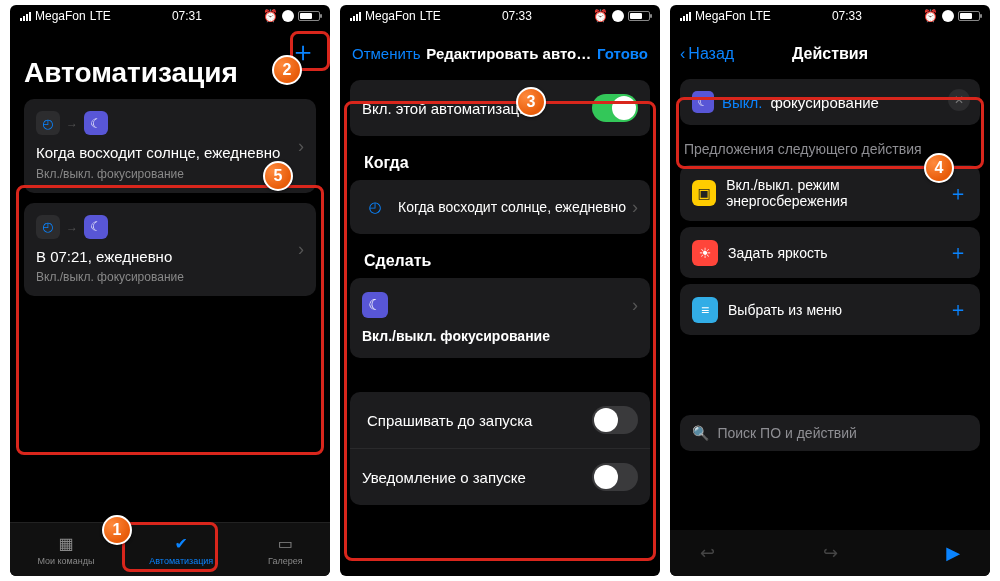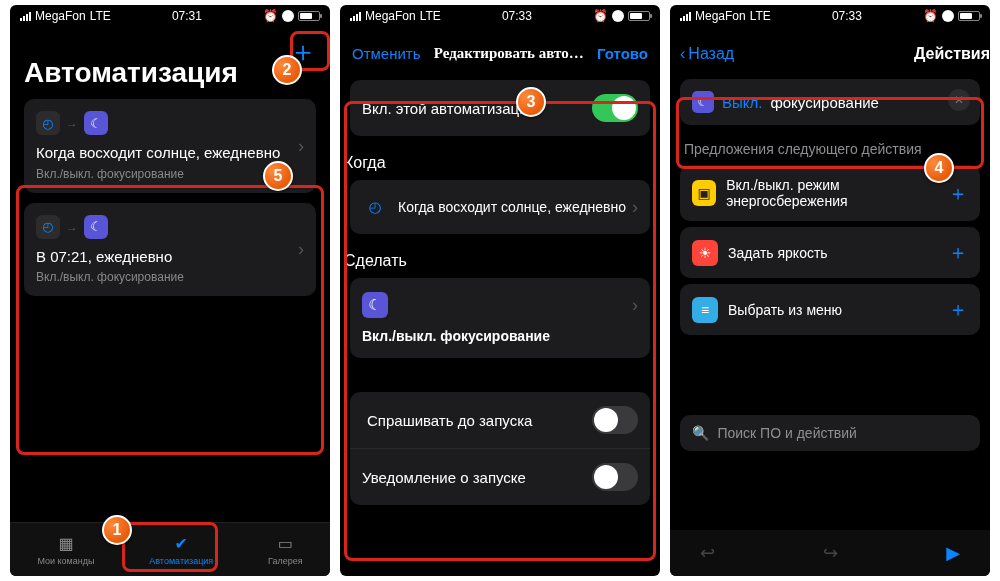--- a/index.html
+++ b/index.html
@@ -85,42 +85,42 @@
     box-shadow:0 1px 3px rgba(0,0,0,.5);
     z-index:10;
   }
 
   
   .navbar {
     display:flex; align-items:flex-end; justify-content:space-between;
     padding: 18px 12px 10px; font-size:15px;
   }
   .navlink{color:#0a84ff;}
-  .navtitle{color:#fff; font-weight:600; font-size:15px; max-width:165px; white-space:nowrap; overflow:hidden; text-overflow:ellipsis;font-family:Liberation Serif, serif;}
+  .navtitle{color:#fff; font-weight:600; font-size:15px; max-width:165px; white-space:nowrap; overflow:hidden; text-overflow:ellipsis;}
   .card2 {
     background:#1c1c1e; border-radius:10px; margin:8px 10px 0; padding:14px 12px;
     display:flex; align-items:center; justify-content:space-between;
     font-size:15px;
   }
-  .sec-label { color:#fff; font-weight:400; font-size:16px; margin:18px 4px 2px; }
+  .sec-label { color:#fff; font-weight:700; font-size:16px; margin:18px 24px 2px; }
   .toggle{ width:46px;height:28px;border-radius:14px;background:#33c759;position:relative;}
   .toggle.off{background:#3a3a3c;}
   .toggle .knob{position:absolute;top:2px;width:24px;height:24px;border-radius:50%;background:#fff;}
   .toggle .knob{right:2px;}
   .toggle.off .knob{left:2px;right:auto;}
   .rowline{height:1px;background:#2a2a2c;margin:0 10px;}
   .when-row{display:flex;align-items:center;gap:10px;}
   .when-ico{width:26px;height:26px;border-radius:6px;display:flex;align-items:center;justify-content:center;}
   .when-txt{font-size:14px;line-height:1.3;}
   .chev2{color:#555;font-size:18px;}
 
   
   .nav3{display:flex;align-items:center;padding:18px 10px 10px;position:relative;}
   .back{color:#0a84ff;font-size:16px;display:flex;align-items:center;gap:3px;}
-  .title3{position:absolute;left:0;right:0;text-align:right;font-weight:600;font-size:16px;}
+  .title3{position:absolute;left:0;right:0;text-align:center;font-weight:600;font-size:16px;}
   .action-card{
     background:#1c1c1e;border-radius:10px;margin:6px 10px;padding:12px;
     position:relative;
   }
   .actrow{display:flex;align-items:center;gap:8px;font-size:15px;}
   .moon2{width:22px;height:22px;border-radius:5px;background:#5856d6;display:flex;align-items:center;justify-content:center;color:#fff;font-size:12px;}
   .link{color:#0a84ff;}
   .xbtn{position:absolute;right:10px;top:10px;width:22px;height:22px;border-radius:50%;background:#2c2c2e;color:#777;display:flex;align-items:center;justify-content:center;font-size:12px;}
   .sugg-label{color:#8e8e93;font-size:14px;margin:16px 14px 8px;}
   .sugg{

